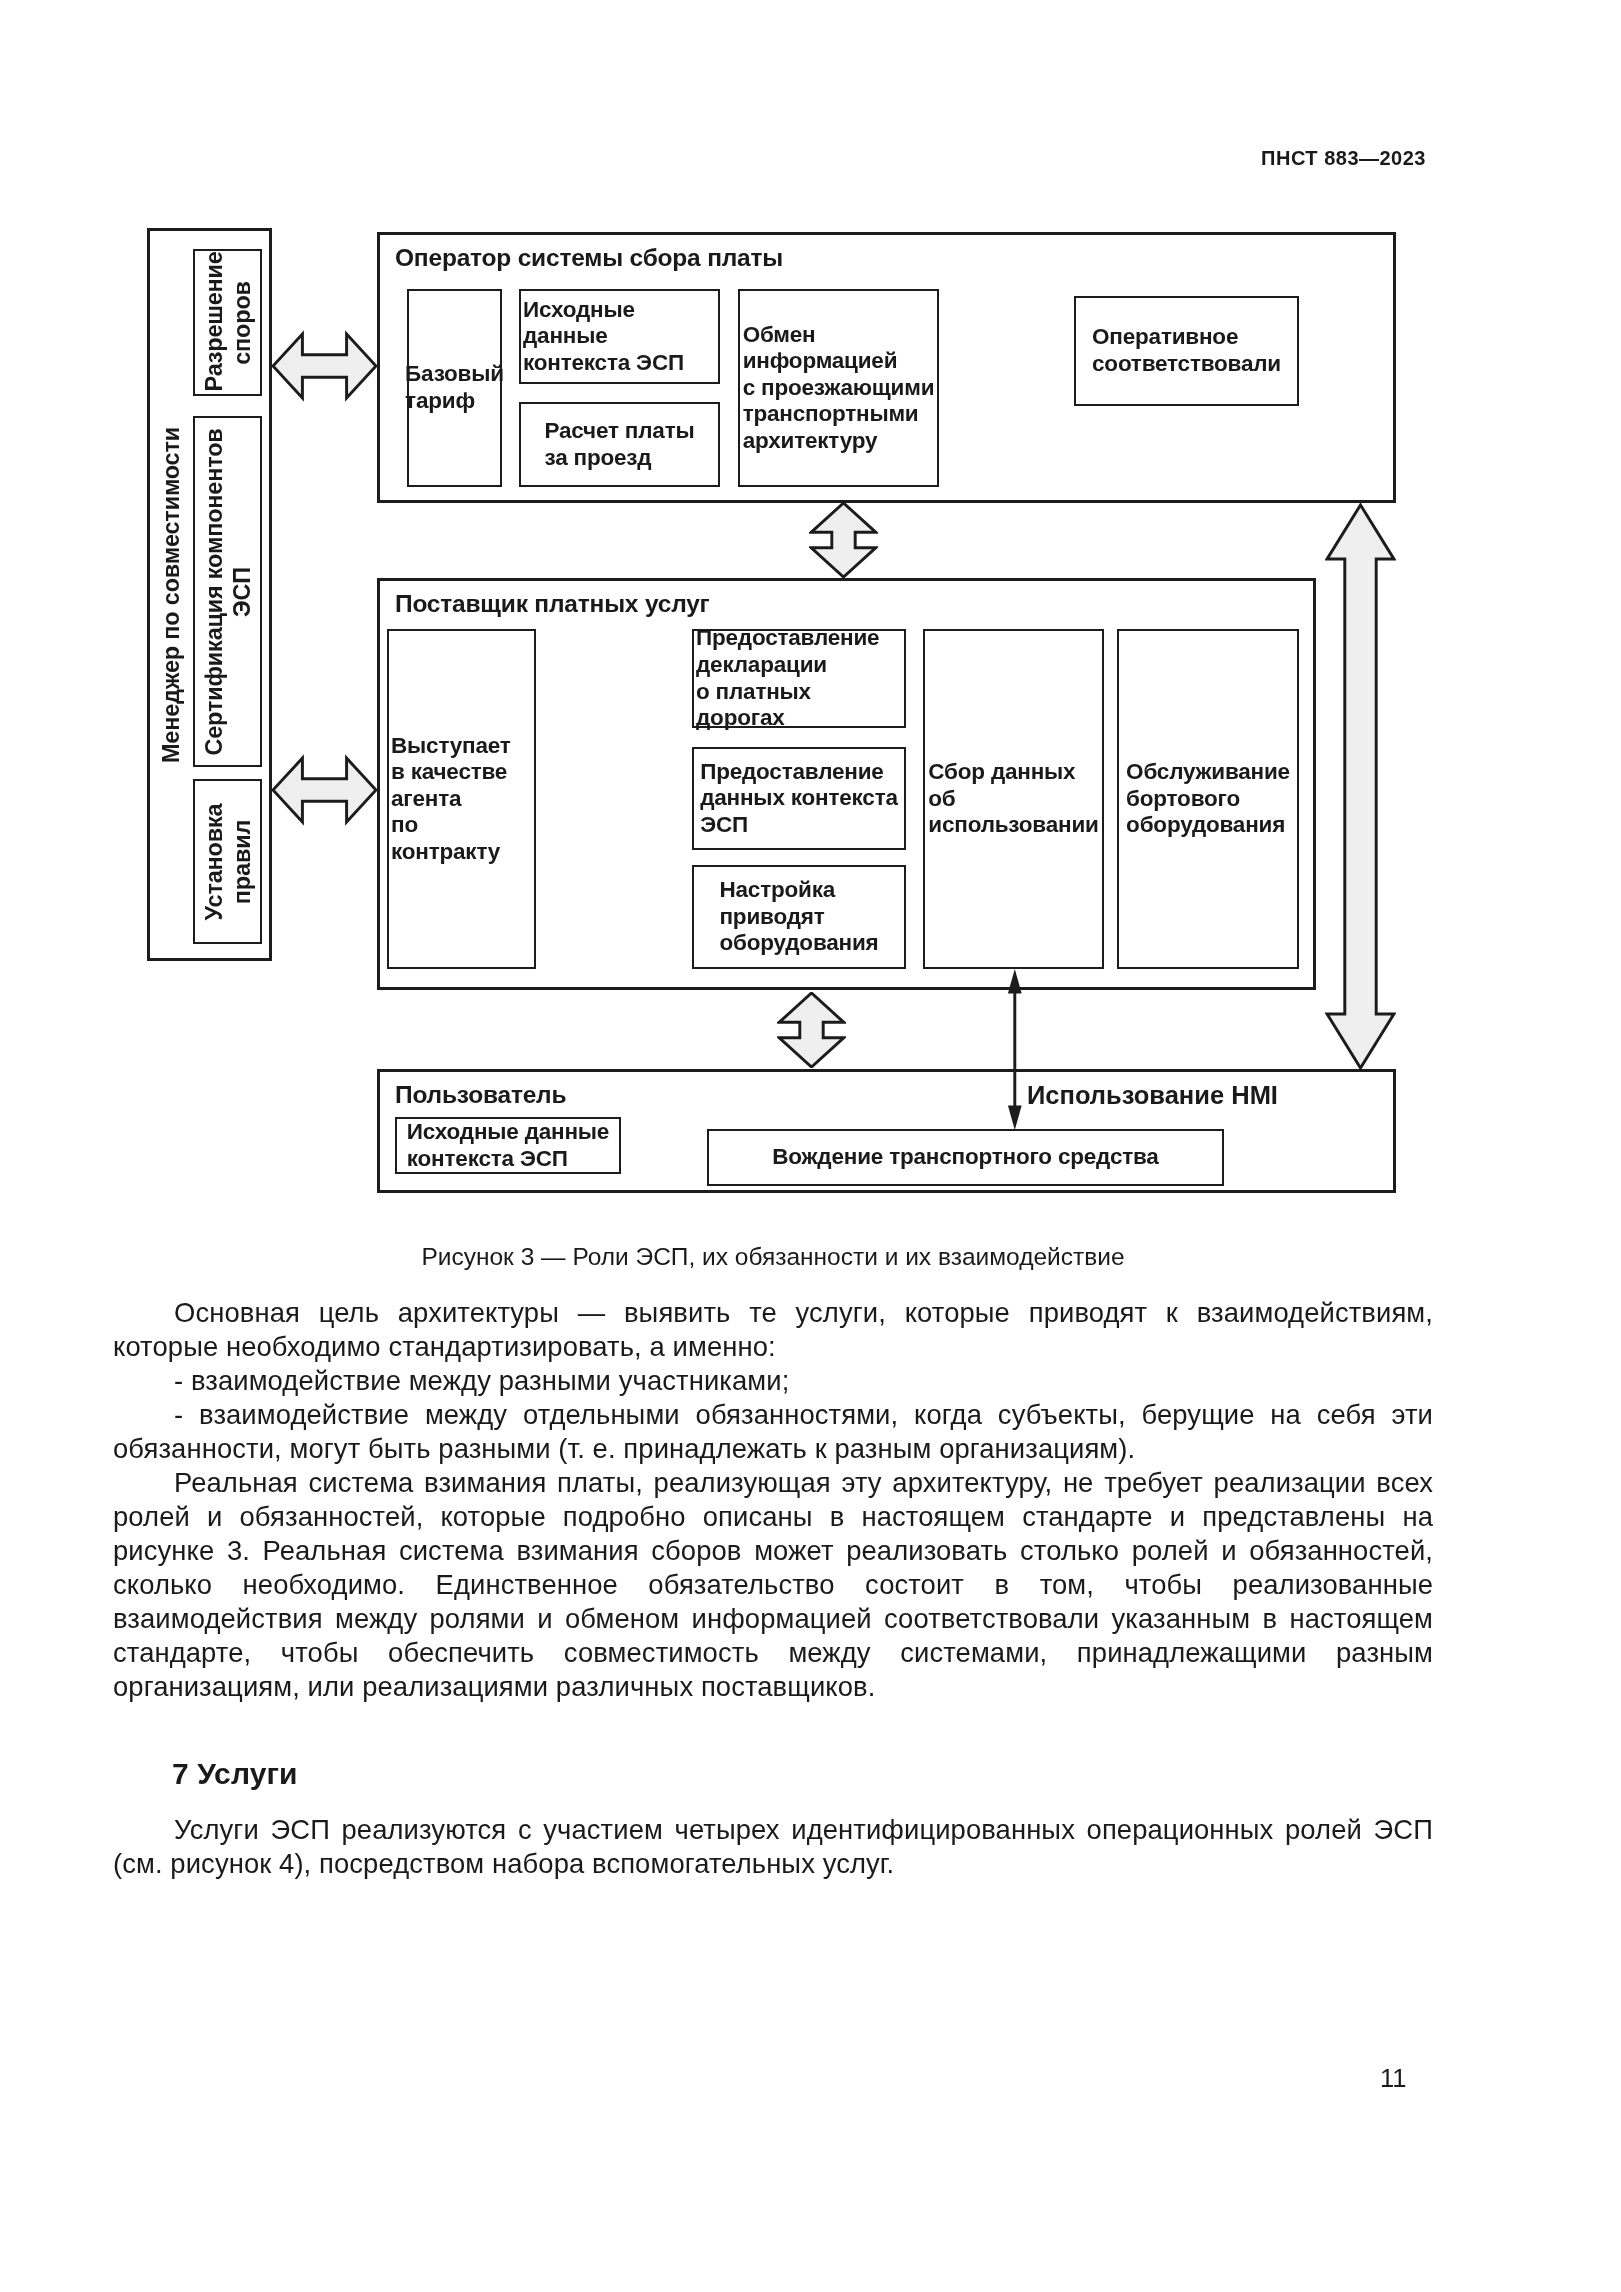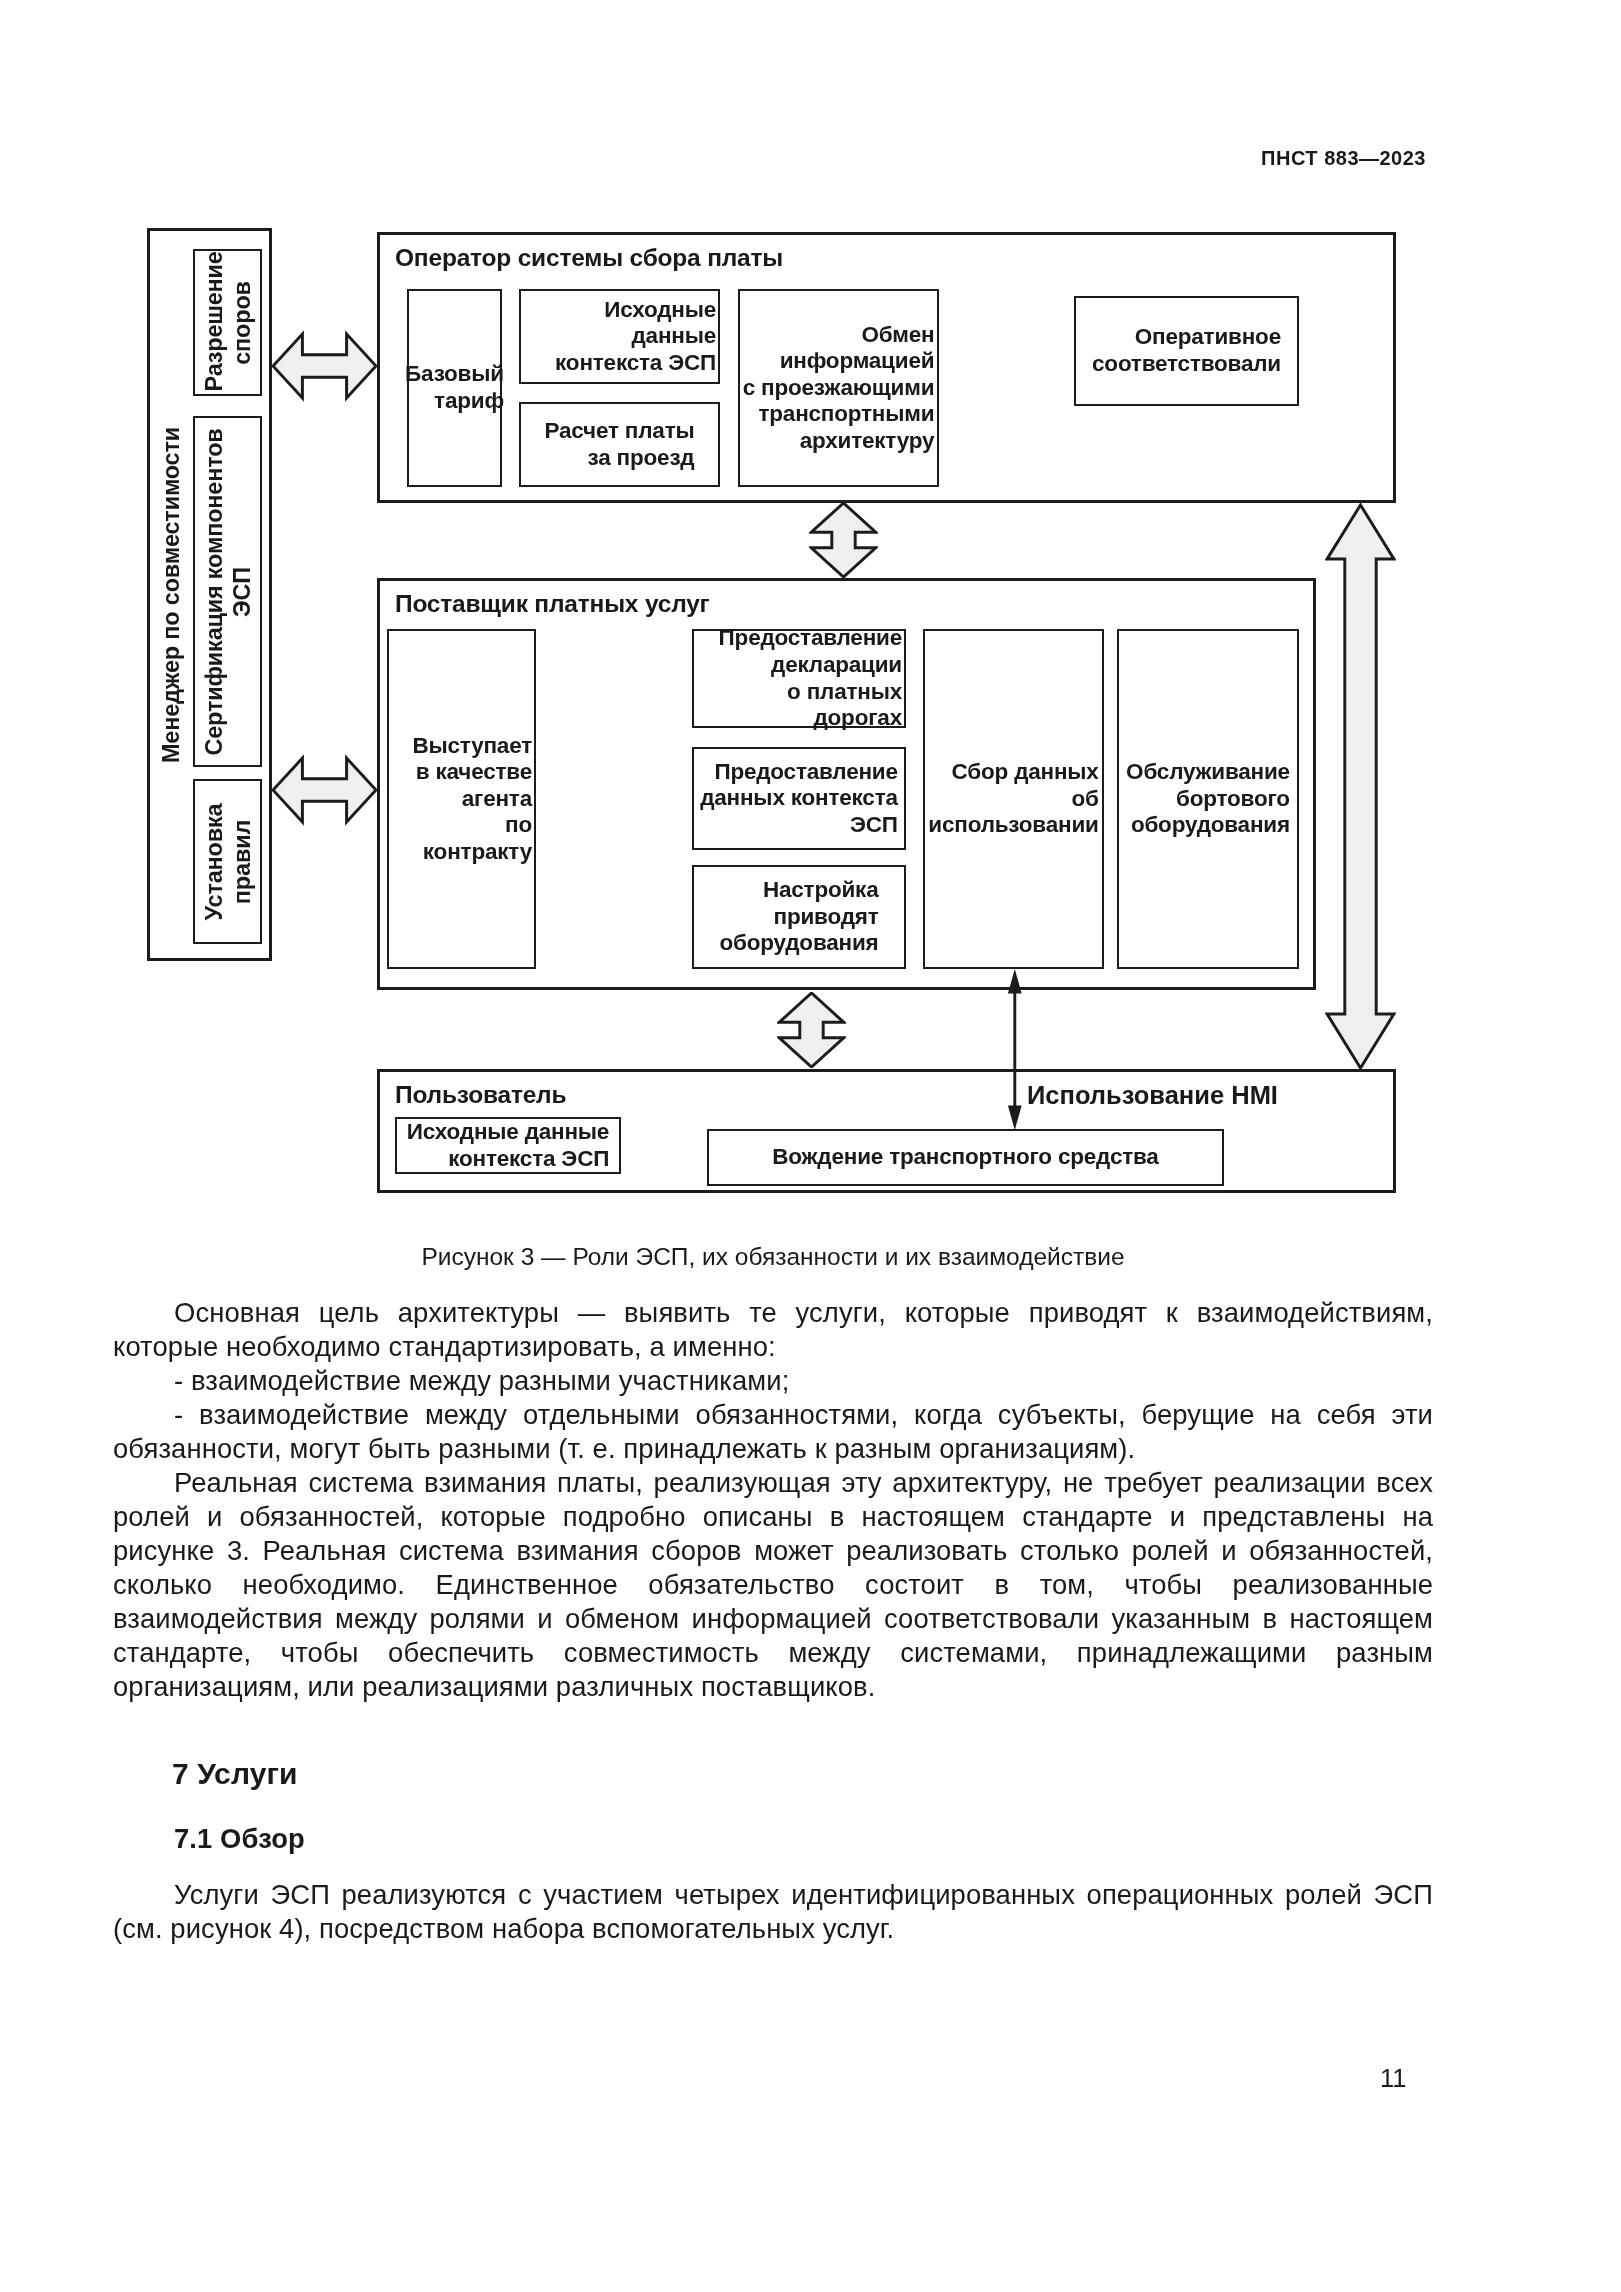--- a/index.html
+++ b/index.html
@@ -14,21 +14,21 @@
   .hdr{
     position:absolute;top:147px;left:965px;width:461px;
     text-align:right;font-size:20px;font-weight:bold;letter-spacing:0.5px;
   }
   
   .diagram{position:absolute;left:0;top:0;width:1621px;height:2293px;}
   .obox{position:absolute;border:3.9px solid #1c1c1c;box-sizing:border-box;background:#fff;}
   .ibox{
     position:absolute;border:2.9px solid #1c1c1c;box-sizing:border-box;background:#fff;
     display:flex;align-items:center;justify-content:center;
-    text-align:right;font-weight:bold;font-size:22.5px;line-height:1.18;
+    text-align:left;font-weight:bold;font-size:22.5px;line-height:1.18;
     letter-spacing:-0.2px;white-space:pre-line;padding:2px;
   }
   .boxtitle{
     position:absolute;font-weight:bold;font-size:24.5px;letter-spacing:-0.2px;white-space:nowrap;
   }
   .vbox{position:absolute;border:2.9px solid #1c1c1c;box-sizing:border-box;background:#fff;}
   .vstrip{position:absolute;}
   .vrot{
     position:absolute;left:50%;top:50%;
     transform:translate(-50%,-50%) rotate(-90deg);
@@ -166,20 +166,19 @@
   </div>
 
   <div class="caption">Рисунок 3 — Роли ЭСП, их обязанности и их взаимодействие</div>
 
   <div class="bodytext">
     <p>Основная цель архитектуры — выявить те услуги, которые приводят к взаимодействиям, которые необходимо стандартизировать, а именно:</p>
     <p>- взаимодействие между разными участниками;</p>
     <p>- взаимодействие между отдельными обязанностями, когда субъекты, берущие на себя эти обязанности, могут быть разными (т. е. принадлежать к разным организациям).</p>
     <p>Реальная система взимания платы, реализующая эту архитектуру, не требует реализации всех ролей и обязанностей, которые подробно описаны в настоящем стандарте и представлены на рисунке 3. Реальная система взимания сборов может реализовать столько ролей и обязанностей, сколько необходимо. Единственное обязательство состоит в том, чтобы реализованные взаимодействия между ролями и обменом информацией соответствовали указанным в настоящем стандарте, чтобы обеспечить совместимость между системами, принадлежащими разным организациям, или реализациями различных поставщиков.</p>
     <div class="h-sec">7 Услуги</div>
-    <div class="h-sub">7.1 Обзор</div>
     <p class="p-after">Услуги ЭСП реализуются с участием четырех идентифицированных операционных ролей ЭСП (см. рисунок 4), посредством набора вспомогательных услуг.</p>
   </div>
 
   <div class="pagenum">11</div>
 
 </div>
 
 
 </body></html>

